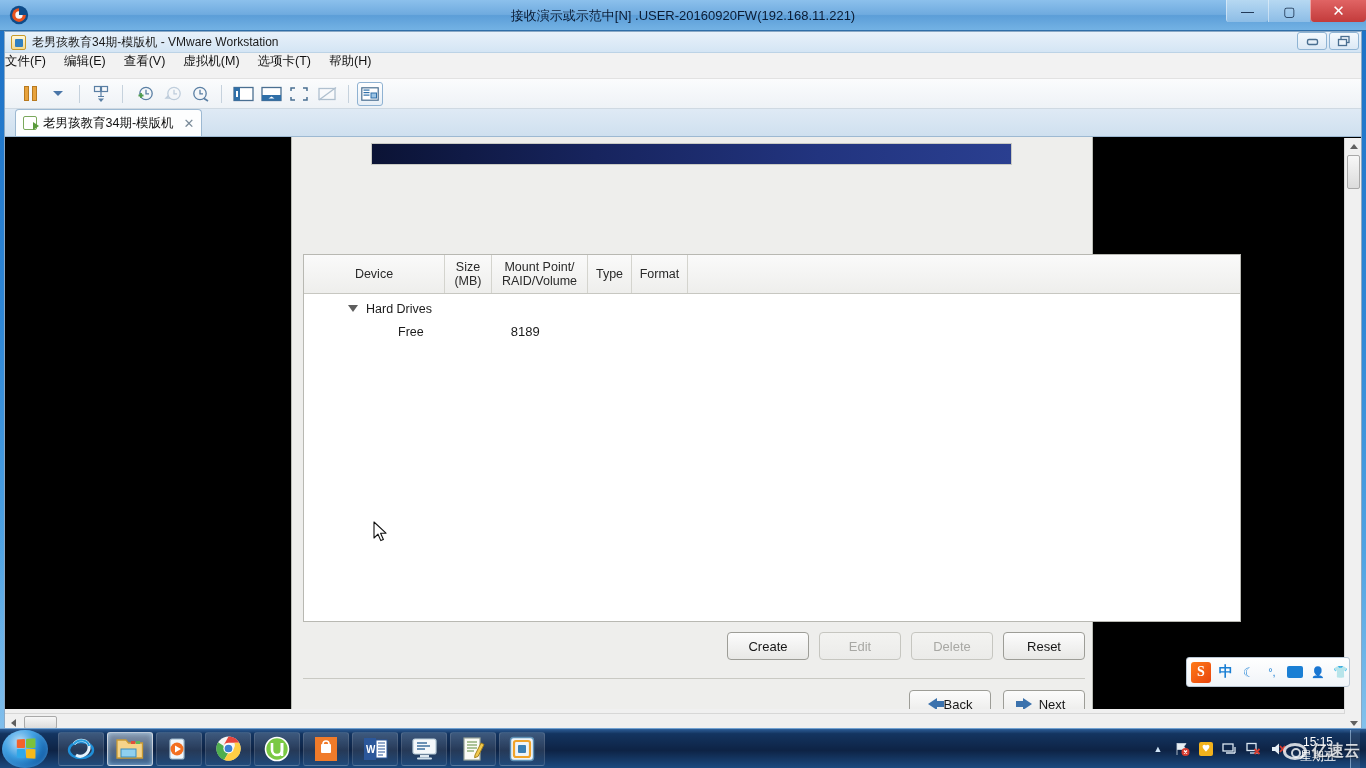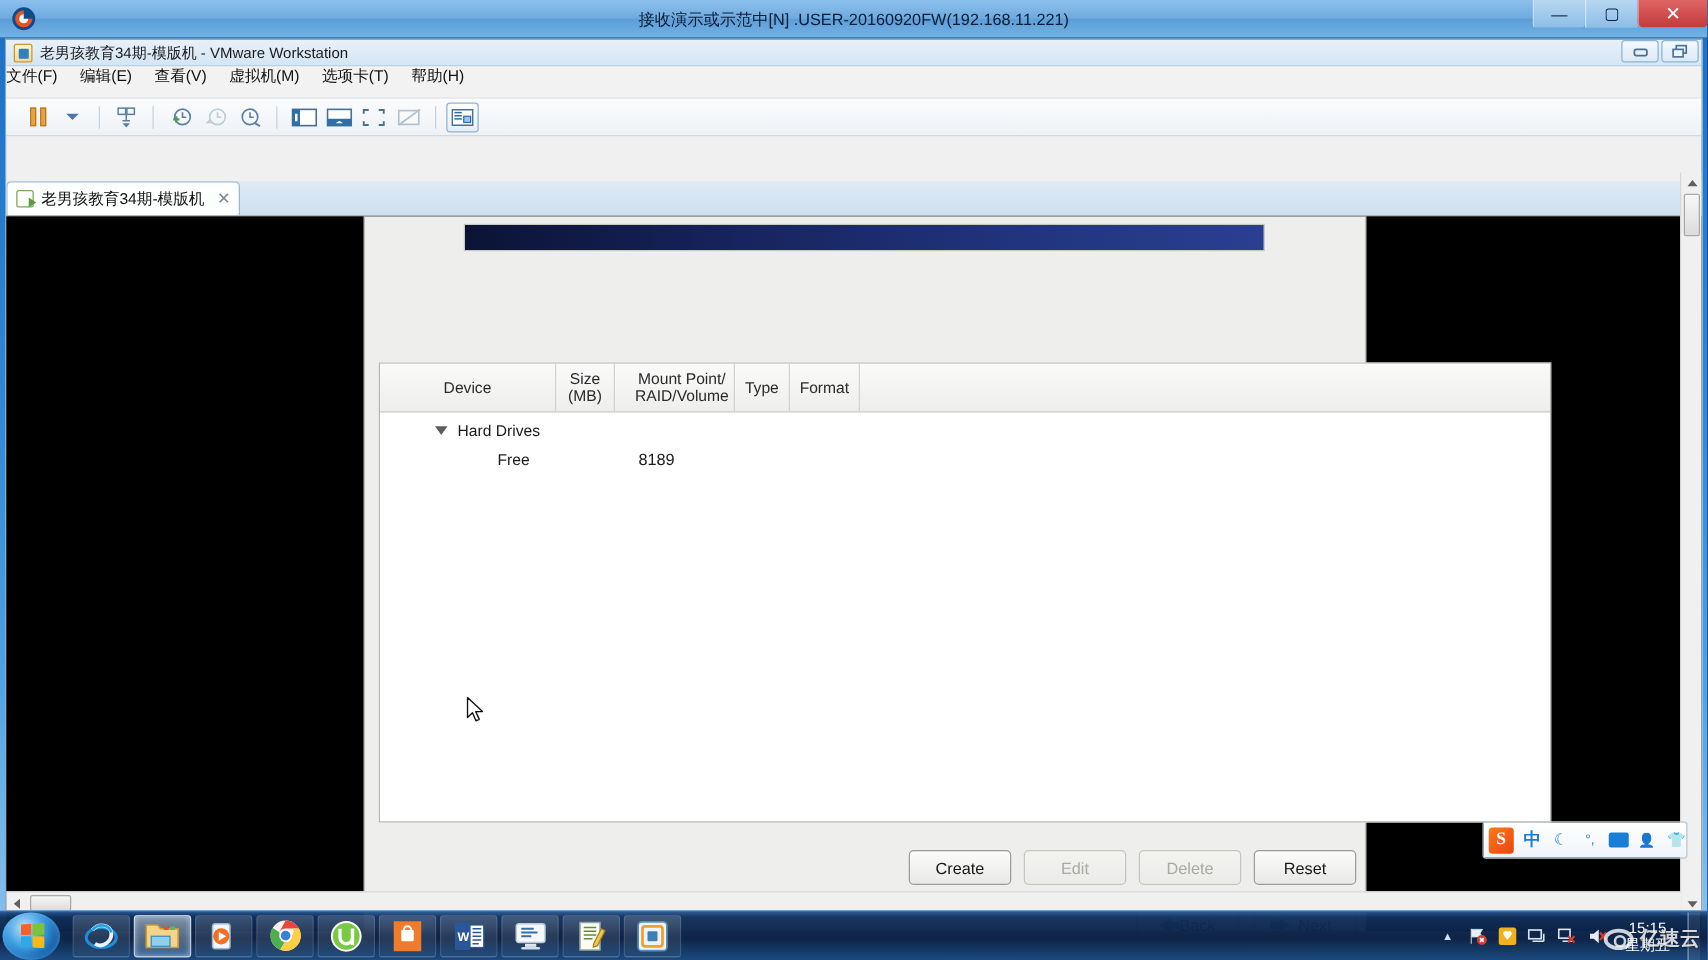--- a/index.html
+++ b/index.html
@@ -94,21 +94,21 @@
   .tbtn { width: 26px; height: 24px; display:flex; align-items:center; justify-content:center; position: relative; }
   .tbtn.framed { border: 1px solid #8fb2d2; border-radius: 3px; background: linear-gradient(180deg,#ffffff,#e6eef6); }
   .tsep { width: 1px; height: 18px; background: #c6d2dd; margin: 0 6px; }
   .pause-ico { display:flex; gap:3px; }
   .pause-ico i { display:block; width:5px; height:15px; background:#e8a33d; border:1px solid #b87a20; }
   .caret { width:0;height:0;border-left:5px solid transparent;border-right:5px solid transparent;border-top:5px solid #4a76a8; }
 
   
   .tabstrip {
     height: 28px; background: linear-gradient(180deg,#dfeaf5,#cfe0ef);
-    border-bottom: 1px solid #9db9d2; display: flex; align-items: flex-end;  margin-top: 36px;
+    border-bottom: 1px solid #9db9d2; display: flex; align-items: flex-end; padding-left: 10px;
   }
   .tab {
     height: 27px; background: #fdfefe; border: 1px solid #9db9d2; border-bottom: none;
     border-radius: 4px 4px 0 0; display: flex; align-items: center;
     padding: 0 7px; gap: 6px; font-size: 12.5px; color: #111;
   }
   .tab-ico {
     width: 14px; height: 14px; border: 1.5px solid #7aa85c; border-radius: 2px;
     position: relative; background: #fff;
   }
@@ -146,37 +146,37 @@
     display: flex; height: 39px; background: linear-gradient(180deg,#fafafa,#eeeeec);
     border-bottom: 1px solid #c7c7c1;
   }
   .th {
     display: flex; align-items: center; justify-content: center; text-align: center;
     font-size: 12.5px; color: #2a2a2a; line-height: 14px;
     border-right: 1px solid #d4d4ce; padding: 0 4px;
   }
   .th.c0 { width: 141px; }
   .th.c1 { width: 47px; }
-  .th.c2 { width: 96px; justify-content: flex-end; }
+  .th.c2 { width: 96px; }
   .th.c3 { width: 44px; }
   .th.c4 { width: 56px; }
   .th.c5 { flex: 1; border-right: none; }
   .tbody { padding-top: 3px; }
   .trow { display: flex; align-items: center; height: 23px; font-size: 12.5px; color: #1b1b1b; margin-left: 36px; }
   .twisty {
     width: 0; height: 0; border-left: 5.5px solid transparent; border-right: 5.5px solid transparent;
     border-top: 7px solid #5e5e5e;
   }
   .cell-device { display: flex; align-items: center; gap: 6px; }
   .dev-sub { color: #9a9a9a; font-size: 11px; }
   .cell-size { width: 80px; text-align: right; font-size: 13px; }
 
   .btnrow {
     position: absolute; left: 11px; top: 495px; width: 782px; height: 40px;
-    display: flex; align-items: flex-end; justify-content: flex-end; gap: 10px;
+    display: flex; align-items: flex-start; justify-content: flex-end; gap: 10px;
   }
   .gbtn {
     min-width: 82px; height: 28px; padding: 0 14px;
     background: linear-gradient(180deg,#fcfcfc,#e8e8e6);
     border: 1px solid #9d9d97; border-radius: 4px;
     font-size: 13px; color: #171717;
     display: flex; align-items: center; justify-content: center;
   }
   .gbtn.disabled { color: #a8a8a4; border-color: #c6c6c0; background: linear-gradient(180deg,#f3f3f1,#ebebe9); }
   .hrule { position: absolute; left: 11px; top: 541px; width: 782px; height: 1px; background: #c9c9c3; }

